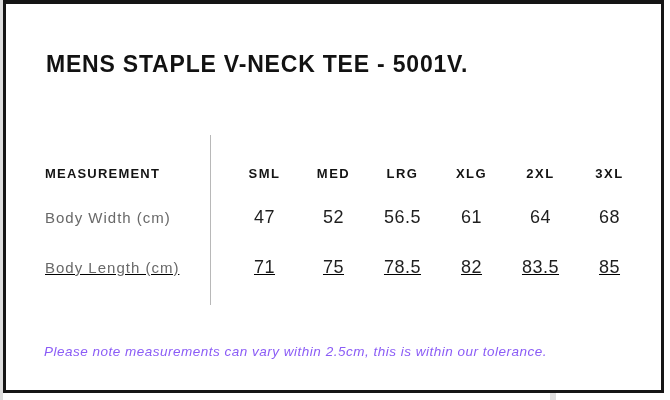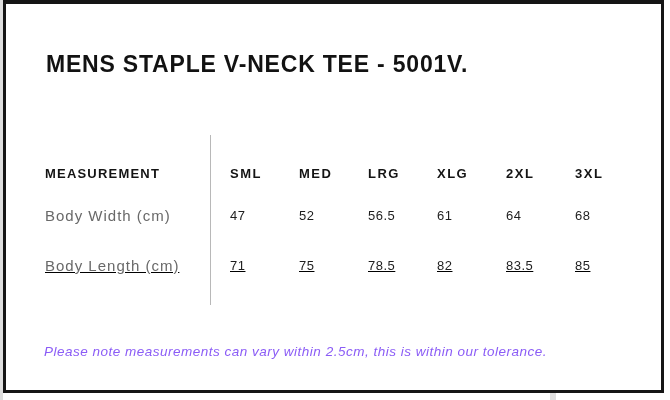--- a/index.html
+++ b/index.html
@@ -46,39 +46,39 @@
 
   .trow {
     position: absolute;
     left: 45px;
     width: 600px;
     display: grid;
     grid-template-columns: 185px repeat(6, 69px);
     align-items: center;
     white-space: nowrap;
   }
-  .trow .cell { text-align: left; }
+  .trow .cell { text-align: center; }
   .trow .label-cell { text-align: left; }
 
   .thead { top: 166px; }
   .thead .cell {
     font-size: 13px;
     font-weight: bold;
     letter-spacing: 1.5px;
     color: #141414;
   }
   .thead .label-cell { letter-spacing: 1.2px; }
 
   .body-row .label-cell {
     font-size: 15px;
     color: #696969;
     letter-spacing: 1px;
   }
   .body-row .cell.value-cell {
-    font-size: 13px;
+    font-size: 18px;
     color: #1e1e1e;
     letter-spacing: 0.5px;
   }
   #rows .body-row:nth-child(1) { top: 207px; }
   #rows .body-row:nth-child(2) { top: 257px; text-decoration: underline; }
 
   .note {
     position: absolute;
     left: 44px; top: 344px;
     font-size: 13.5px;

